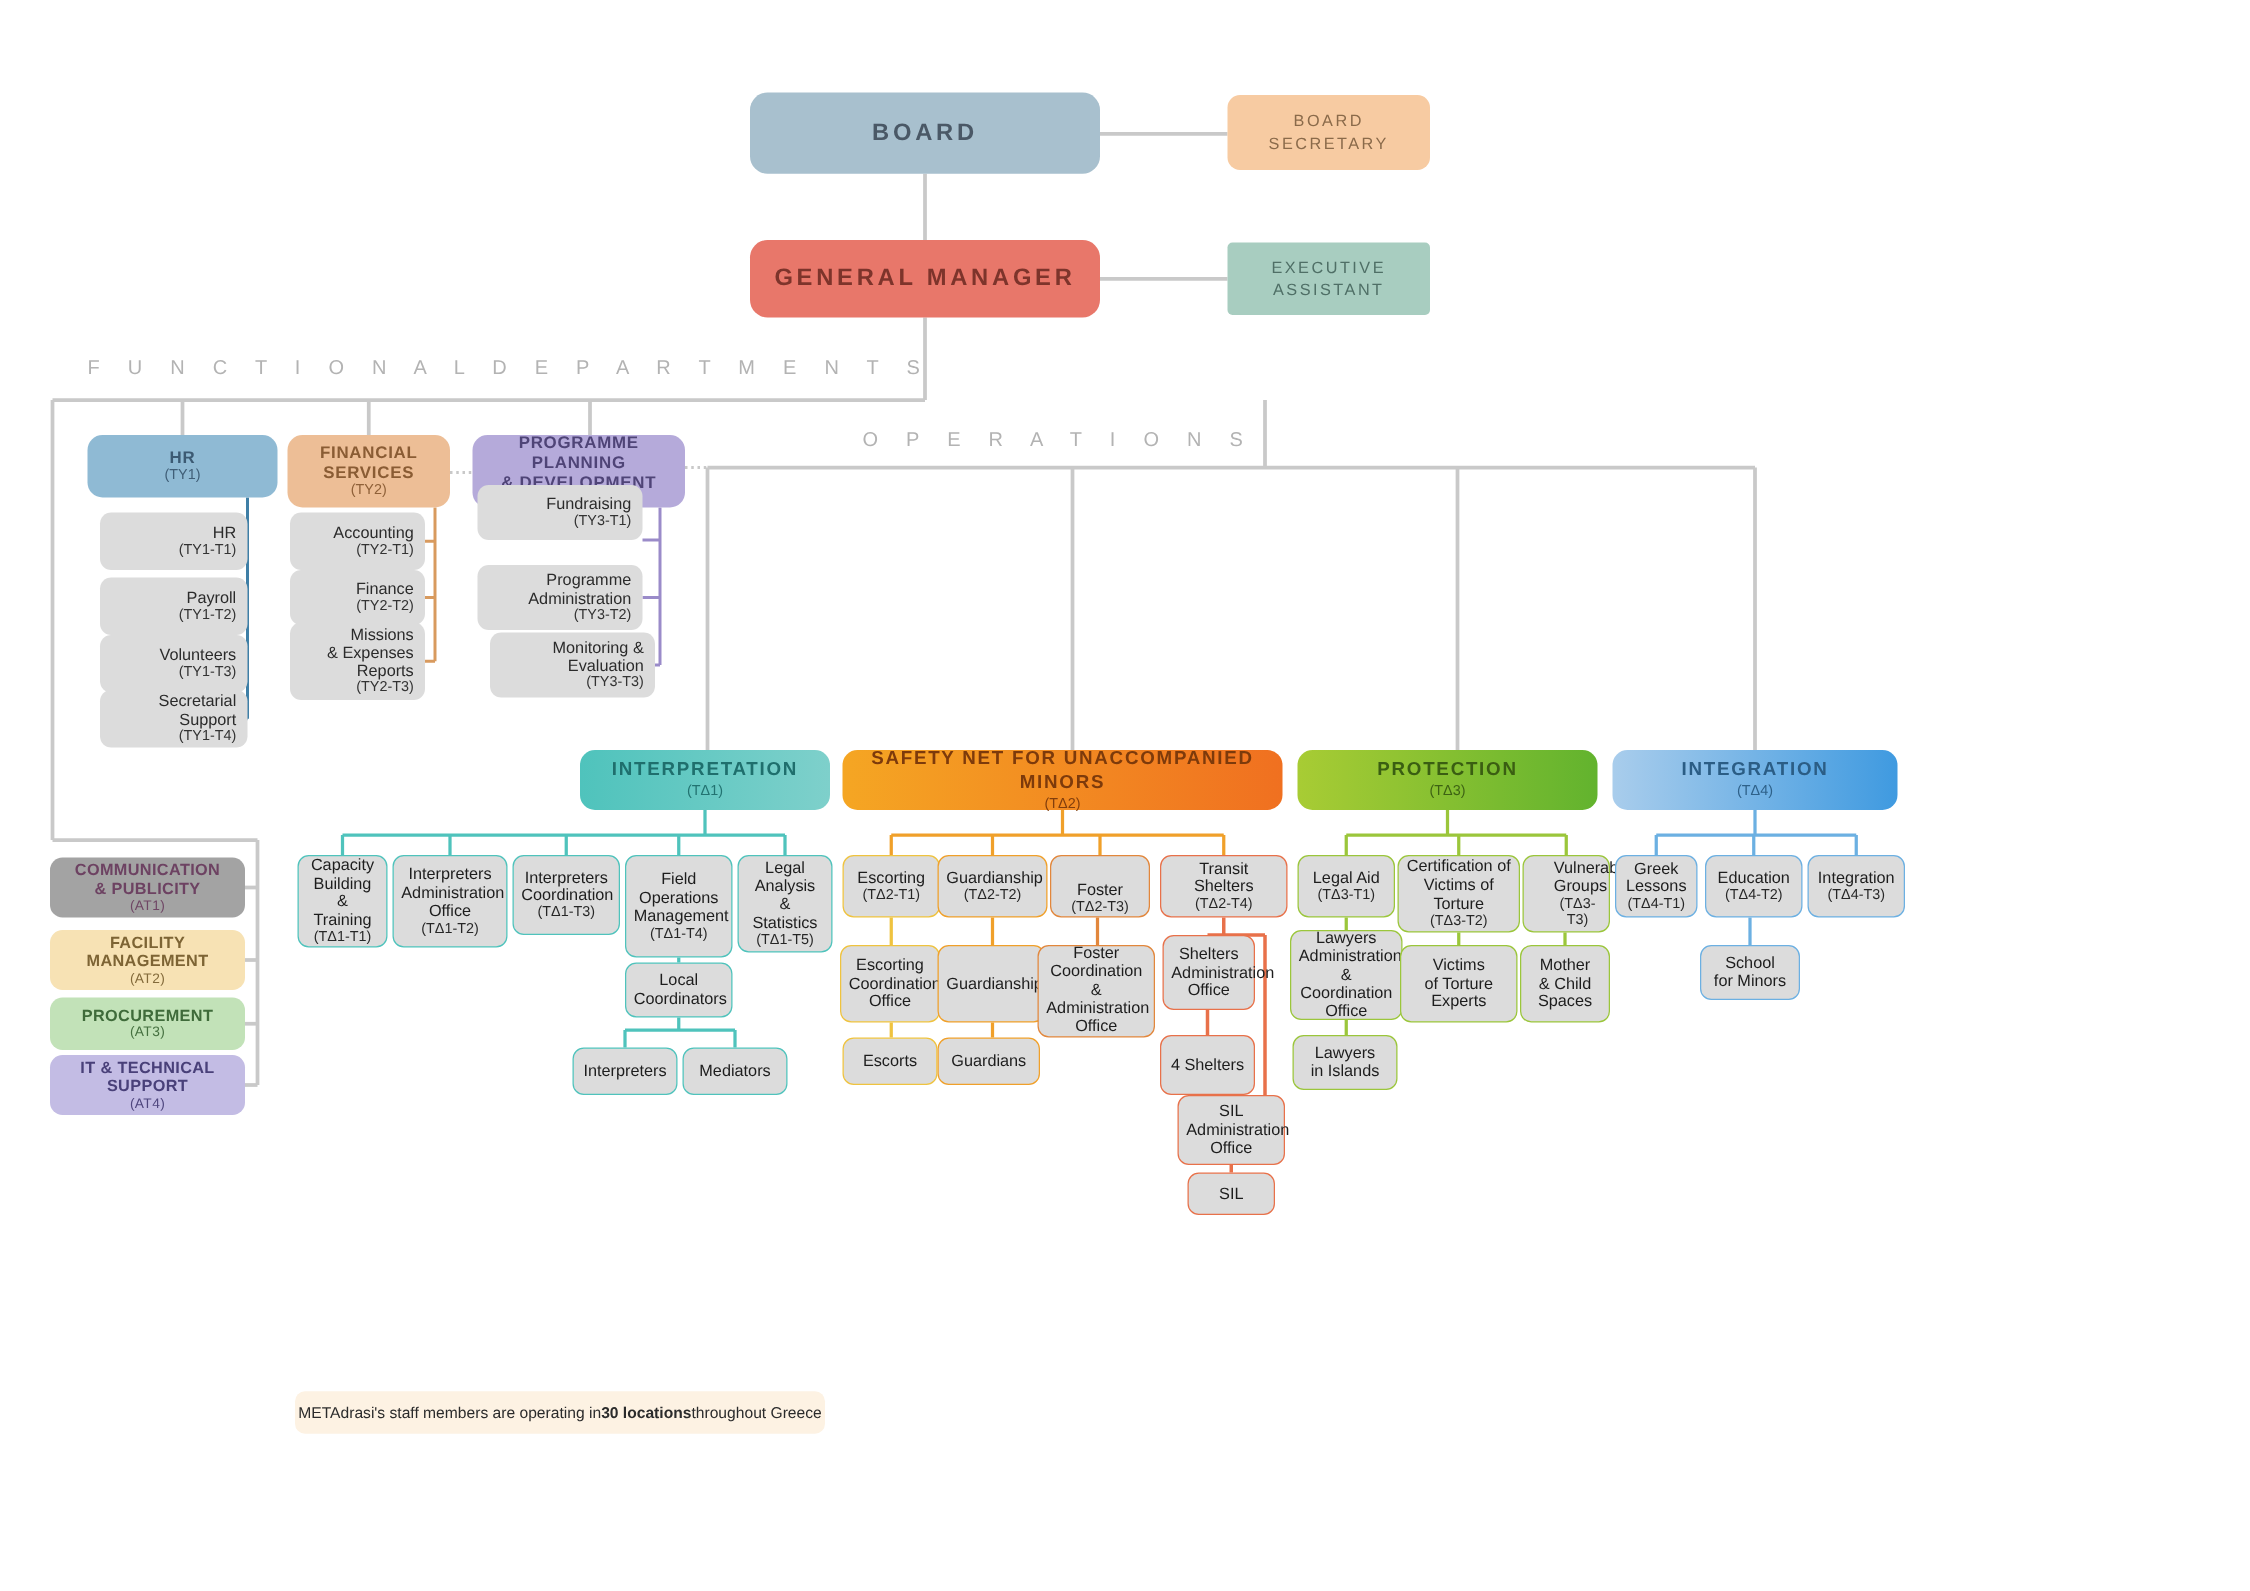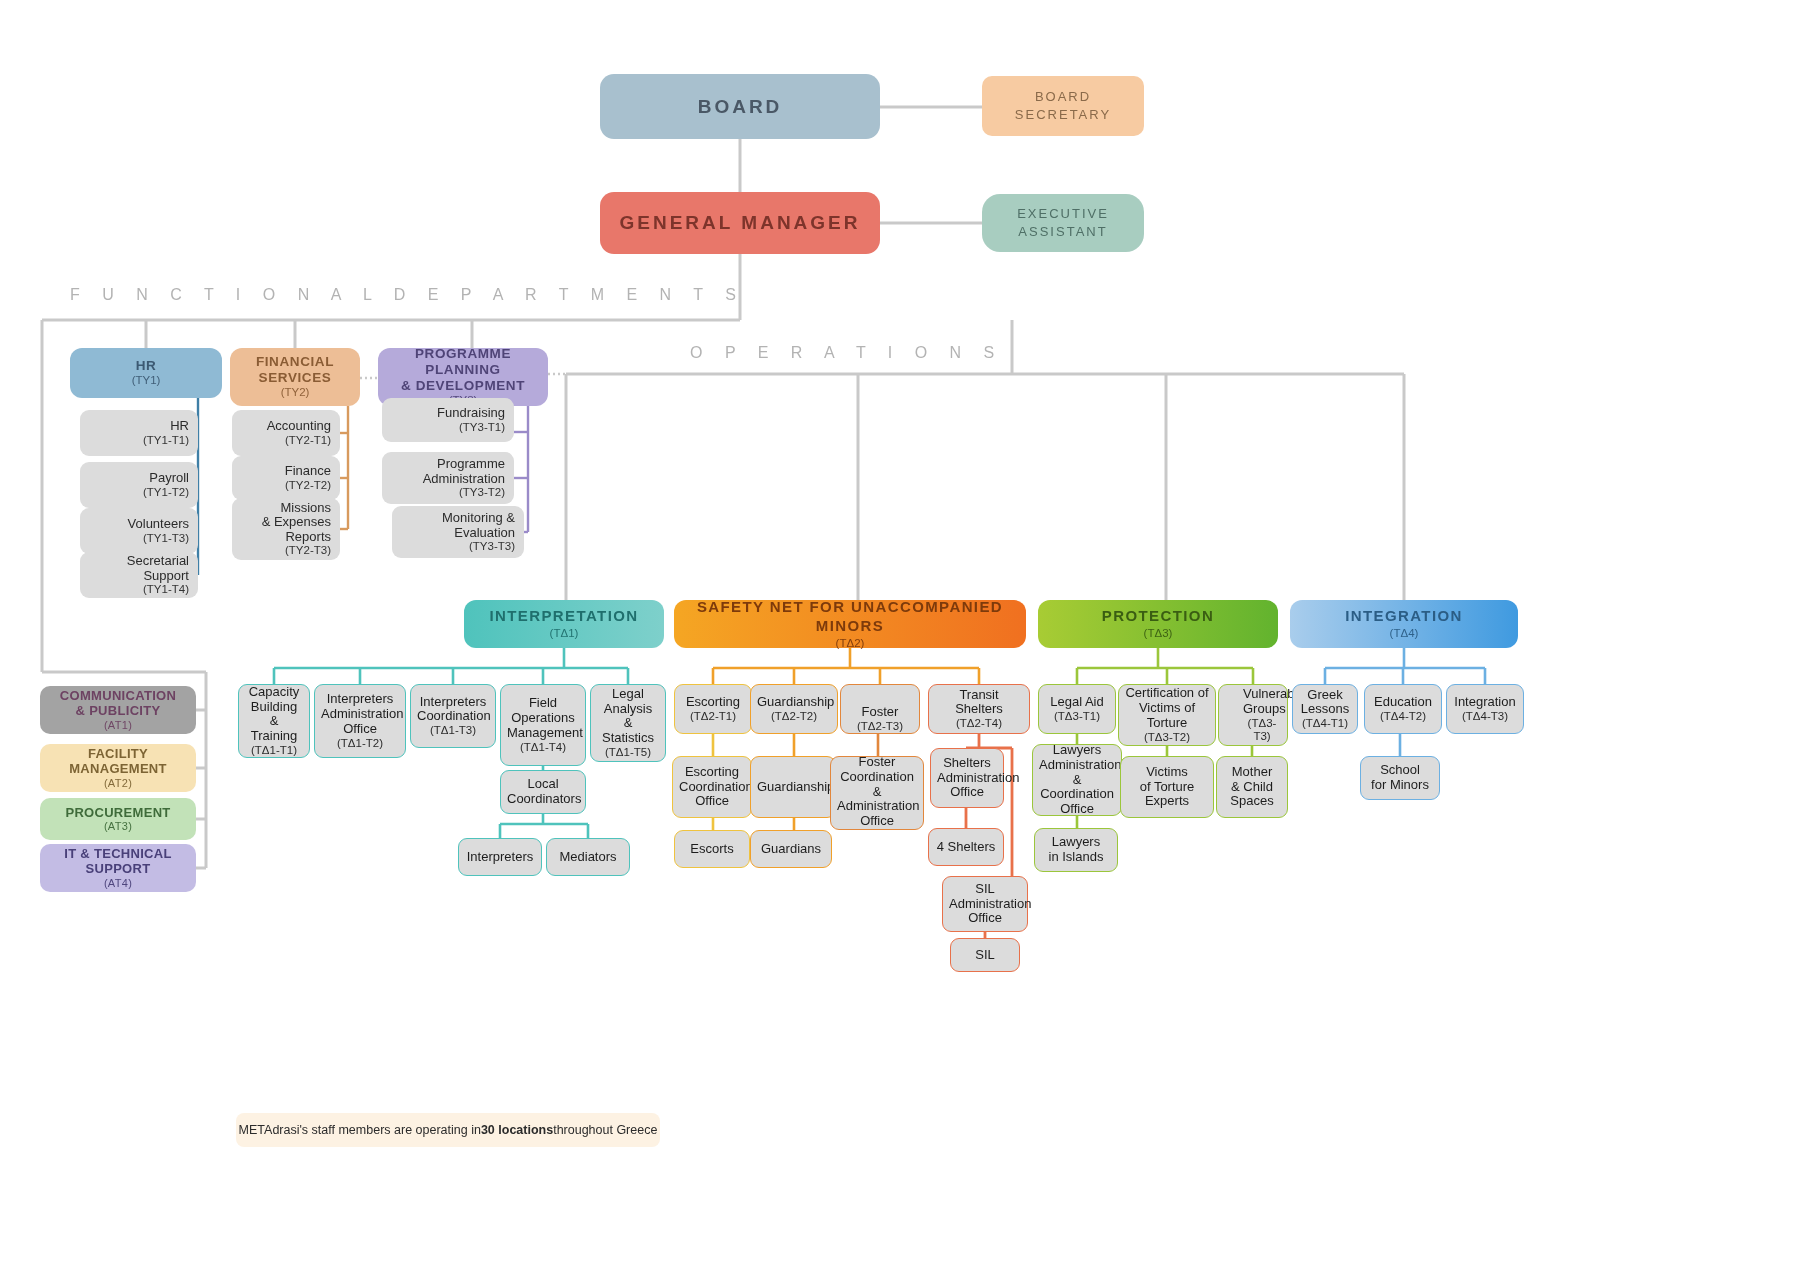--- a/index.html
+++ b/index.html
@@ -23,21 +23,21 @@
   .node .inner { width:100%; padding:0 6px; }
   .code { display:block; font-size:11.5px; opacity:.95; }
 
   
   .top-box { letter-spacing:3px; font-size:19px; font-weight:600; border-radius:14px; }
   #board      { left:600px; top:74px;  width:280px; height:65px; background:#a8c0ce; color:#4a5866; }
   #board-sec  { left:982px; top:76px;  width:162px; height:60px; background:#f7cba2; color:#8a6a4a;
                 font-size:13px; letter-spacing:2px; line-height:1.35; border-radius:10px; }
   #gen-man    { left:600px; top:192px; width:280px; height:62px; background:#e8776a; color:#7d342b; }
   #exec-asst  { left:982px; top:194px; width:162px; height:58px; background:#a8cdc0; color:#4f6f66;
-                font-size:13px; letter-spacing:2px; line-height:1.35; border-radius:18px; }
+                font-size:13px; letter-spacing:2px; line-height:1.35; border-radius:4px; }
 
   
   .banner { position:absolute; color:#b3b3b3; font-size:16px; letter-spacing:9px; font-weight:500; z-index:4; }
   #fd-banner { left:70px;  top:286px; }
   #op-banner { left:690px; top:344px; }
 
   
   .dept-head {
     font-size:13.5px; font-weight:700; letter-spacing:.6px;
     border-radius:12px; line-height:1.18;
@@ -57,21 +57,21 @@
   
   #hr-t1 { left:80px; top:410px; width:118px; height:46px; }
   #hr-t2 { left:80px; top:462px; width:118px; height:46px; }
   #hr-t3 { left:80px; top:508px; width:118px; height:46px; }
   #hr-t4 { left:80px; top:552px; width:118px; height:46px; }
   
   #fs-t1 { left:232px; top:410px; width:108px; height:46px; }
   #fs-t2 { left:232px; top:456px; width:108px; height:44px; }
   #fs-t3 { left:232px; top:498px; width:108px; height:62px; }
   
-  #pp-t1 { left:382px; top:398px; width:132px; height:44px; }
+  #pp-t1 { left:382px; top:388px; width:132px; height:44px; }
   #pp-t2 { left:382px; top:452px; width:132px; height:52px; }
   #pp-t3 { left:382px; top:506px; width:132px; height:52px;margin-left:10px; }
 
   
   .at-box { font-size:13px; font-weight:700; border-radius:10px; line-height:1.2; letter-spacing:.3px; }
   .at-box .code { font-weight:400; font-size:11px; }
   #at1 { left:40px; top:686px; width:156px; height:48px; background:#a3a3a3; color:#6d4262; }
   #at2 { left:40px; top:744px; width:156px; height:48px; background:#f7e2b4; color:#7d6434; }
   #at3 { left:40px; top:798px; width:156px; height:42px; background:#c2e2b8; color:#3f6b3a; }
   #at4 { left:40px; top:844px; width:156px; height:48px; background:#c3bce4; color:#494079; }
@@ -112,21 +112,21 @@
   #s-t1 { left:674px; top:684px; width:78px;  height:50px; }
   #s-t2 { left:750px; top:684px; width:88px;  height:50px; }
   #s-t3 { left:840px; top:684px; width:80px;  height:50px; }
   #s-t4 { left:928px; top:684px; width:102px; height:50px; }
   #s-eco{ left:672px; top:756px; width:80px;  height:62px; }
   #s-gua{ left:750px; top:756px; width:86px;  height:62px; }
   #s-fco{ left:830px; top:756px; width:94px;  height:74px; }
   #s-sao{ left:930px; top:748px; width:74px;  height:60px; }
   #s-esc{ left:674px; top:830px; width:76px;  height:38px; }
   #s-grd{ left:750px; top:830px; width:82px;  height:38px; }
-  #s-4sh{ left:928px; top:828px; width:76px;  height:38px; }
+  #s-4sh{ left:928px; top:828px; width:76px;  height:48px; }
   #s-sil-adm{ left:942px; top:876px; width:86px; height:56px; }
   #s-sil{ left:950px; top:938px; width:70px;  height:34px; }
 
   
   #p-t1 { left:1038px; top:684px; width:78px;  height:50px; }
   #p-t2 { left:1118px; top:684px; width:98px;  height:62px; }
   #p-t3 { left:1218px; top:684px; width:70px;  height:62px;padding-left:18px; }
   #p-law{ left:1032px; top:744px; width:90px;  height:72px; }
   #p-vte{ left:1120px; top:756px; width:94px;  height:62px; }
   #p-mcs{ left:1216px; top:756px; width:72px;  height:62px; }

